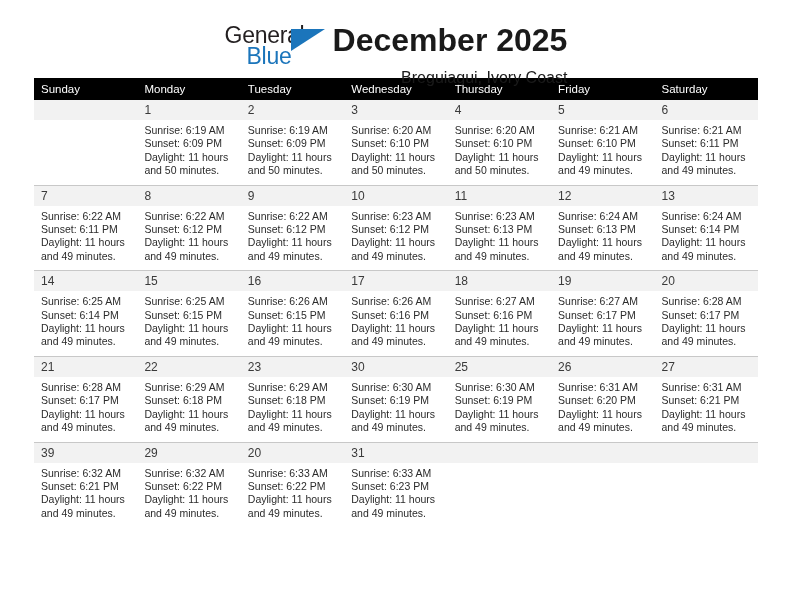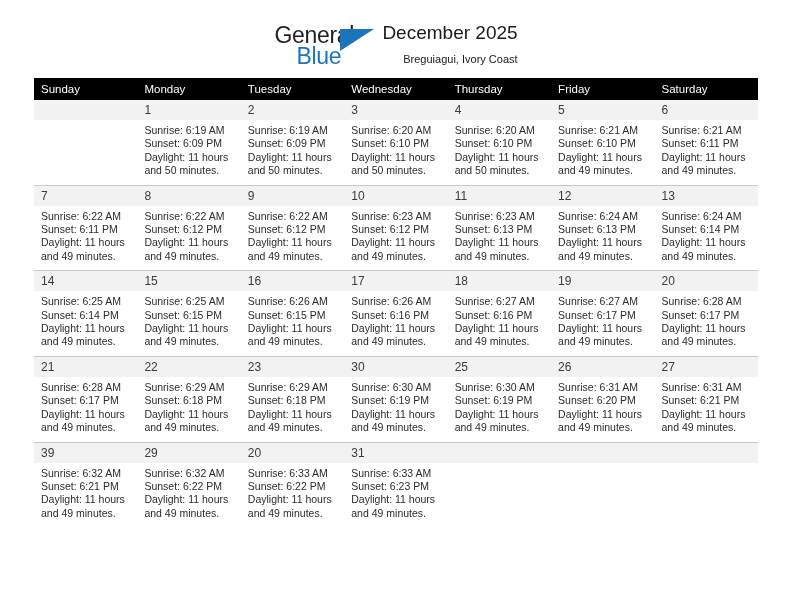--- a/index.html
+++ b/index.html
@@ -66,28 +66,28 @@
     height: 0;
     border-left: 34px solid #1b75bb;
     border-bottom: 22px solid transparent;
   }
 
   .titles {
     text-align: right;
     padding-top: 0px;
   }
   .cal-title {
-    font-size: 19px;
-    font-weight: normal;
+    font-size: 32px;
+    font-weight: bold;
     color: #1a1a1a;
     line-height: 1.15;
     letter-spacing: 0px;
   }
   .cal-subtitle {
-    font-size: 11px;
+    font-size: 16px;
     color: #1a1a1a;
     margin-top: 9px;
     line-height: 1.2;
   }
 
   
   .calendar {
     width: 724px;
     border-collapse: collapse;
     table-layout: fixed;

